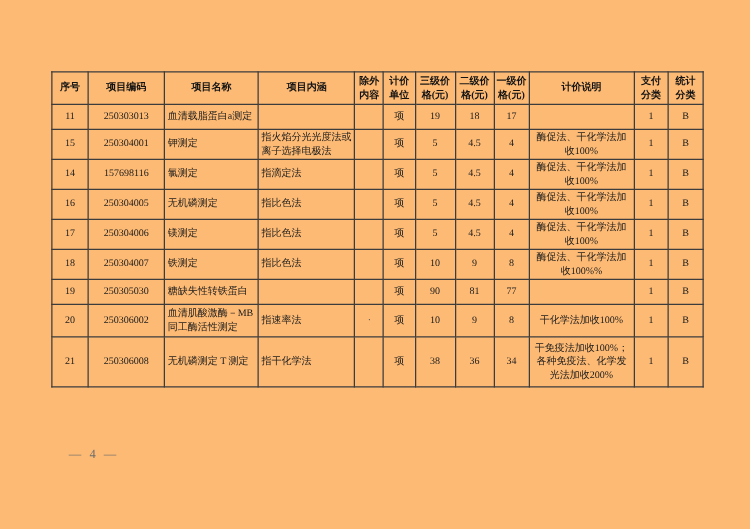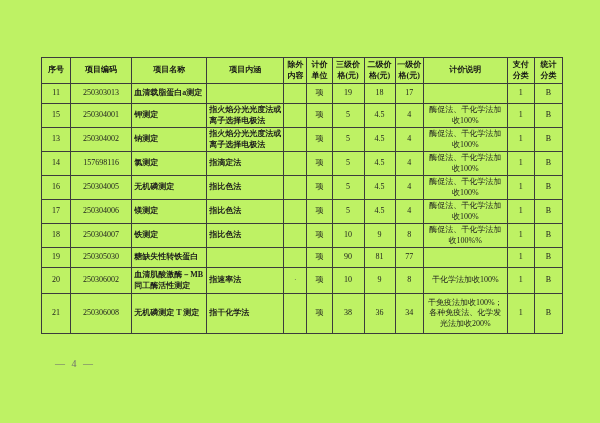--- a/index.html
+++ b/index.html
@@ -1,21 +1,21 @@
 <!DOCTYPE html>
 <html><head>
 <meta charset="utf-8">
 <style>
   html, body { margin: 0; padding: 0; }
   body { background: #ffffff; }
   .page {
     position: relative;
     width: 600px;
     height: 423px;
-    background: #bef264;
+    background: #fdba74;
     font-family: "Liberation Serif", "DejaVu Serif", serif;
     color: #1c1c1c;
     overflow: hidden;
   }
   table.price-table {
     position: absolute;
     left: 41px;
     top: 57px;
     width: 522px;
     border-collapse: collapse;
@@ -31,21 +31,21 @@
     word-break: break-all;
   }
   .price-table th {
     font-weight: bold;
     white-space: pre-line;
     text-align: center;
     color: #141414;
     padding: 2px 1px;
   }
   .c-center { text-align: center; }
-  .c-left { text-align: left; font-weight: bold; }
+  .c-left { text-align: left; }
   .c-note { text-align: center; }
   .c-excl { text-align: center; color: #555; font-size: 7px; }
   .page-number {
     position: absolute;
     left: 55px;
     top: 358px;
     font-size: 10px;
     color: #6e6e6e;
     letter-spacing: 2px;
   }
@@ -116,34 +116,20 @@
           <td class="c-excl"></td>
           <td class="c-center">项</td>
           <td class="c-center">5</td>
           <td class="c-center">4.5</td>
           <td class="c-center">4</td>
           <td class="c-note">酶促法、干化学法加收100%</td>
           <td class="c-center">1</td>
           <td class="c-center">B</td>
         </tr>
         <tr style="height: 24px;">
-          <td class="c-center">13</td>
-          <td class="c-center">250304002</td>
-          <td class="c-left">钠测定</td>
-          <td class="c-left">指火焰分光光度法或离子选择电极法</td>
-          <td class="c-excl"></td>
-          <td class="c-center">项</td>
-          <td class="c-center">5</td>
-          <td class="c-center">4.5</td>
-          <td class="c-center">4</td>
-          <td class="c-note">酶促法、干化学法加收100%</td>
-          <td class="c-center">1</td>
-          <td class="c-center">B</td>
-        </tr>
-        <tr style="height: 24px;">
           <td class="c-center">14</td>
           <td class="c-center">157698116</td>
           <td class="c-left">氯测定</td>
           <td class="c-left">指滴定法</td>
           <td class="c-excl"></td>
           <td class="c-center">项</td>
           <td class="c-center">5</td>
           <td class="c-center">4.5</td>
           <td class="c-center">4</td>
           <td class="c-note">酶促法、干化学法加收100%</td>

